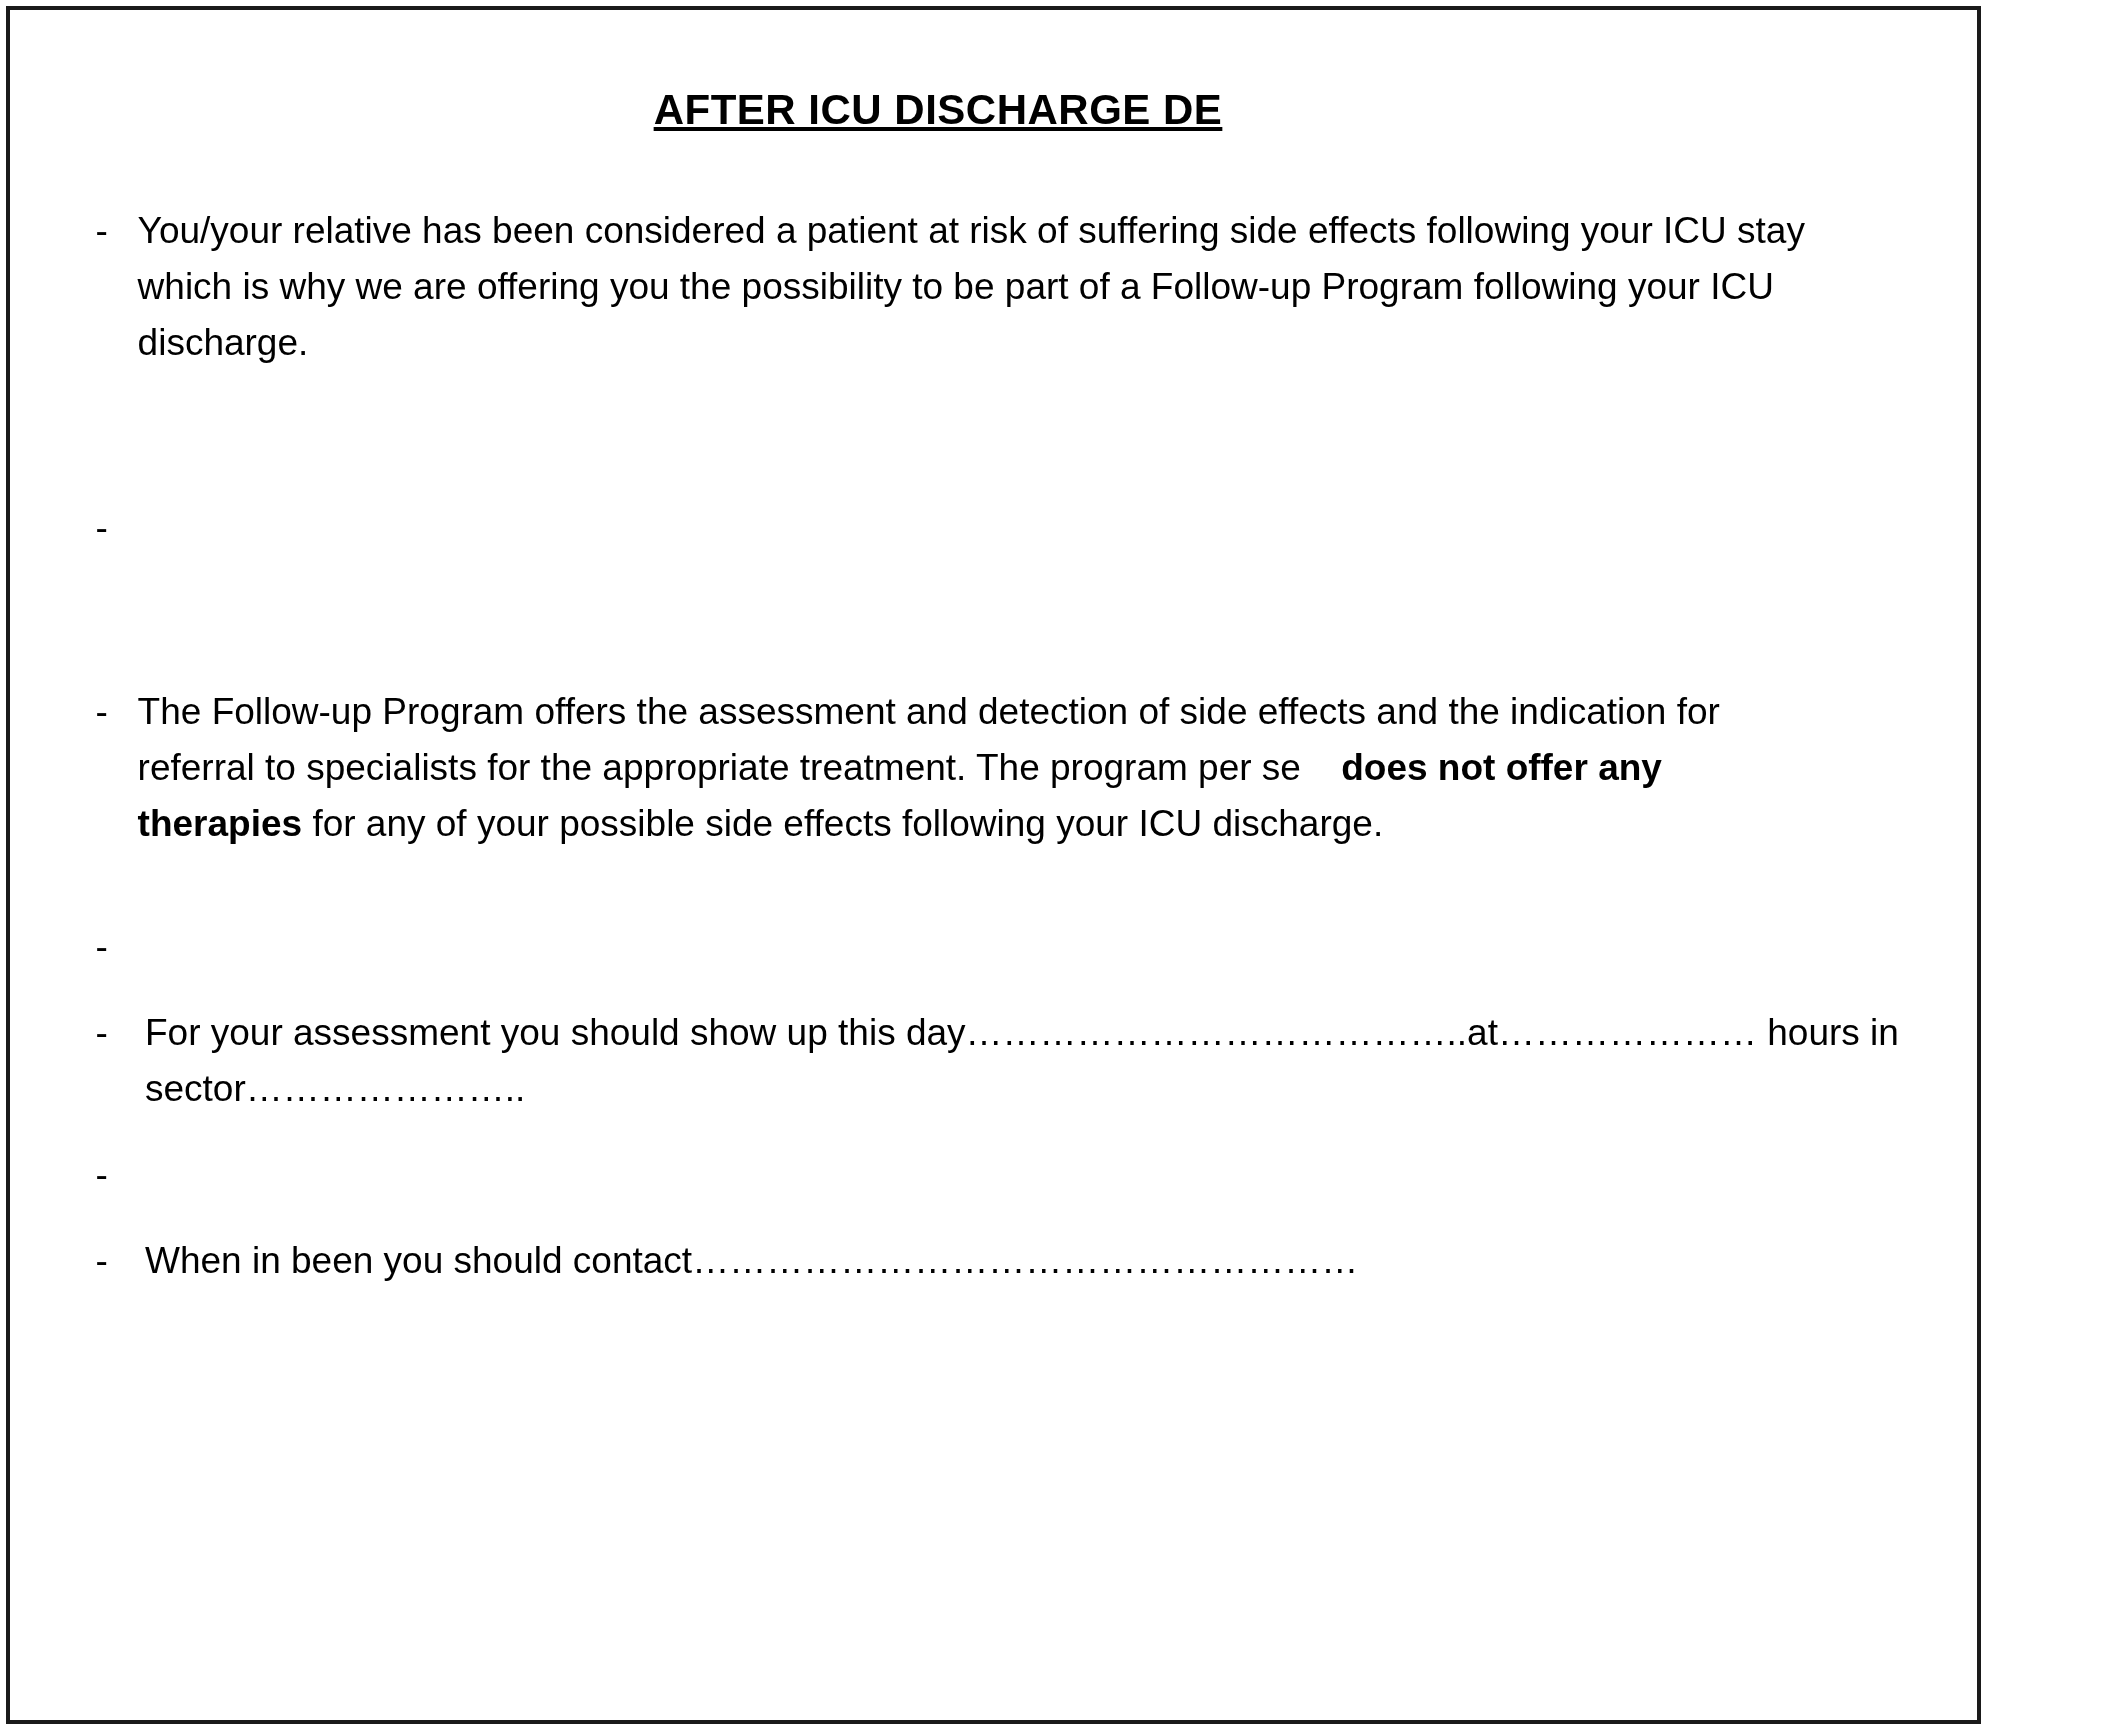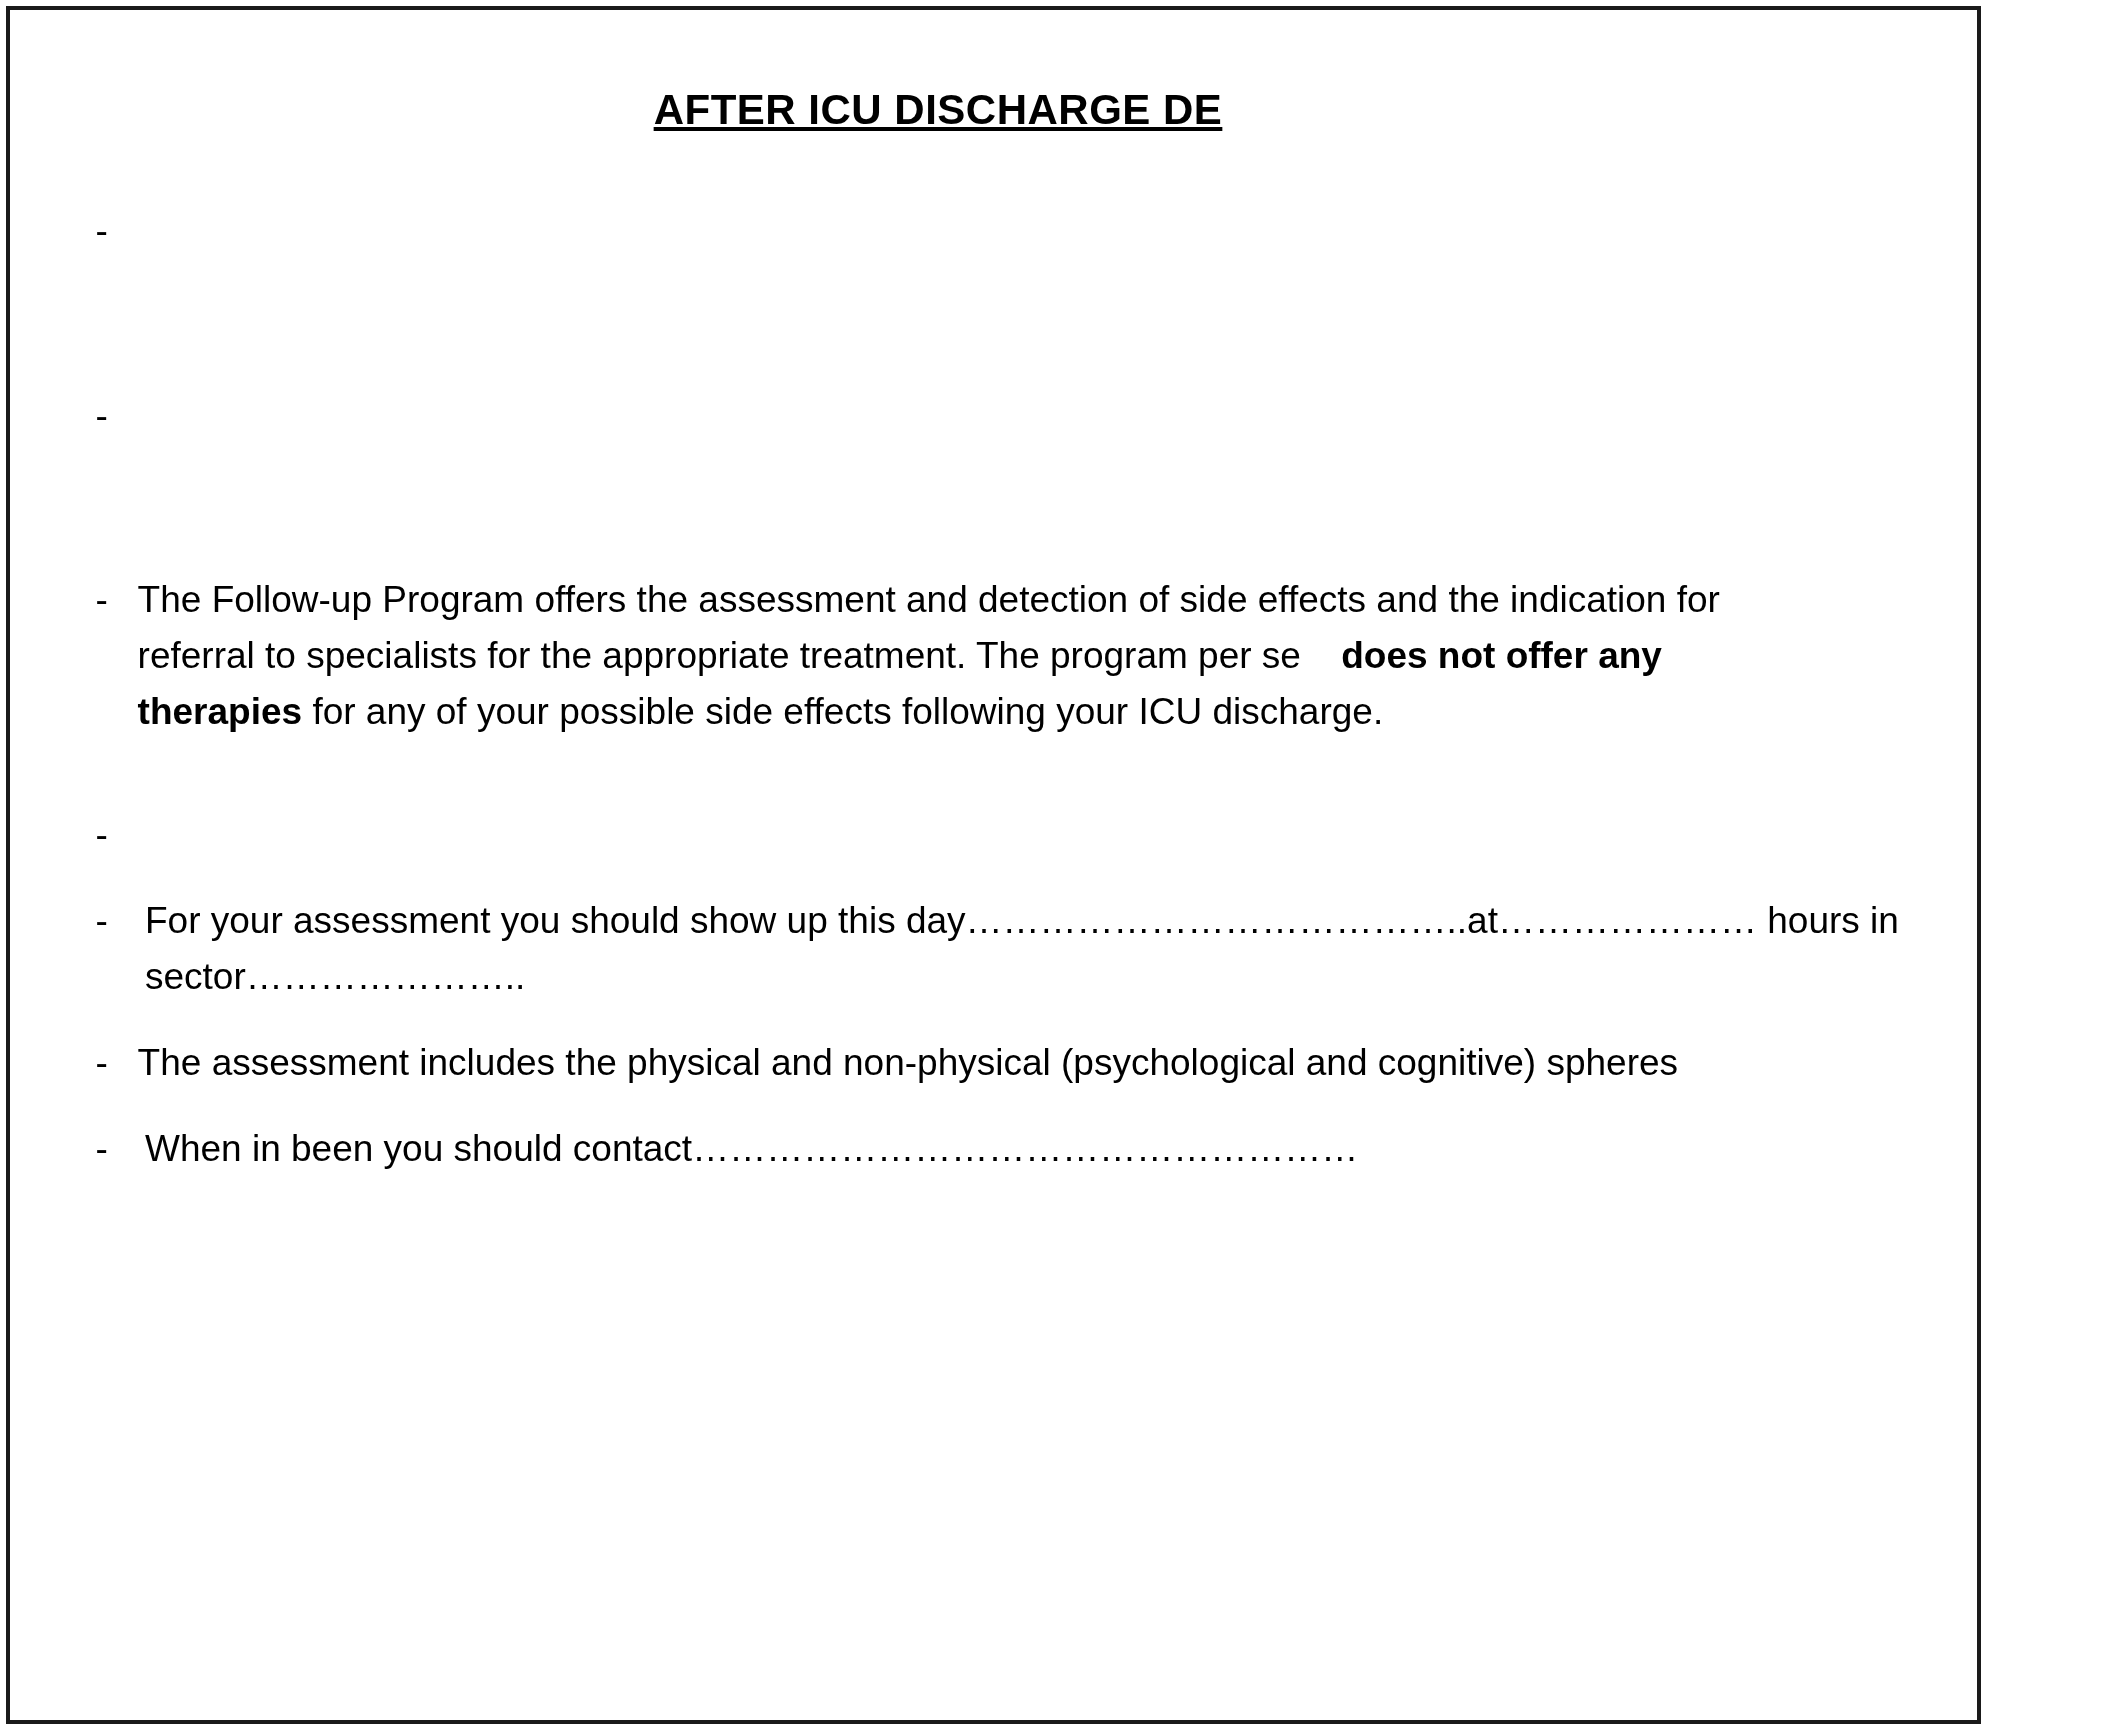--- a/index.html
+++ b/index.html
@@ -80,20 +80,21 @@
 
 <div class="page">
   <div class="frame">
 
     <div class="doc-title">AFTER ICU DISCHARGE DE</div>
 
     <div class="bullets">
 
       <div class="bullet">
         <div class="bullet-marker">-</div>
+        <div class="bullet-text"><span>You/your relative has been considered a patient at risk of suffering side effects following your ICU stay which is why we are offering you the possibility to be part of a Follow-up Program following your ICU discharge.</span></div>
       </div>
 
       <div class="gap-lg"></div>
 
       <div class="bullet">
         <div class="bullet-marker raised">-</div>
       </div>
 
       <div class="gap-lg"></div>
 
@@ -112,21 +113,20 @@
 
       <div class="bullet">
         <div class="bullet-marker">-</div>
         <div class="bullet-text wide indent-text"><span>For your assessment you should show up this day…………………………………..at………………… hours in sector…………………..</span></div>
       </div>
 
       <div class="gap-sm"></div>
 
       <div class="bullet">
         <div class="bullet-marker">-</div>
-        <div class="bullet-text wide"><span>The assessment includes the physical and non-physical (psychological and cognitive) spheres</span></div>
       </div>
 
       <div class="gap-sm"></div>
 
       <div class="bullet">
         <div class="bullet-marker">-</div>
         <div class="bullet-text wide indent-text"><span>When in been you should contact………………………………………………</span></div>
       </div>
 
     </div>

